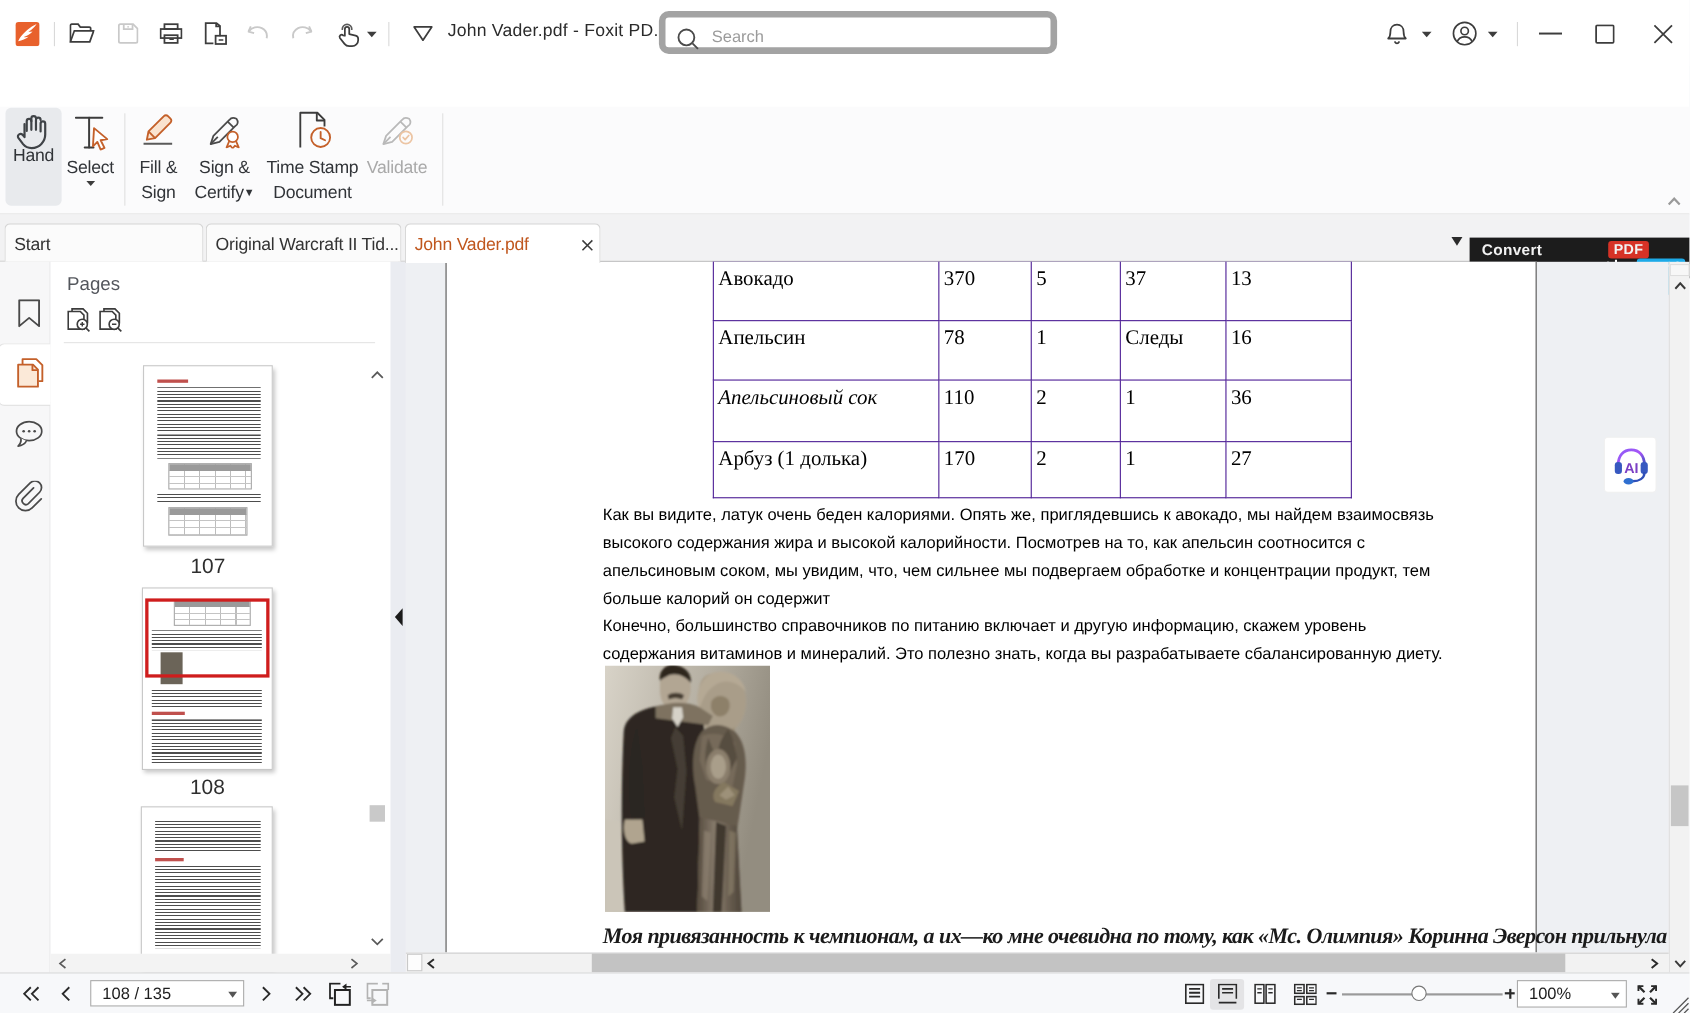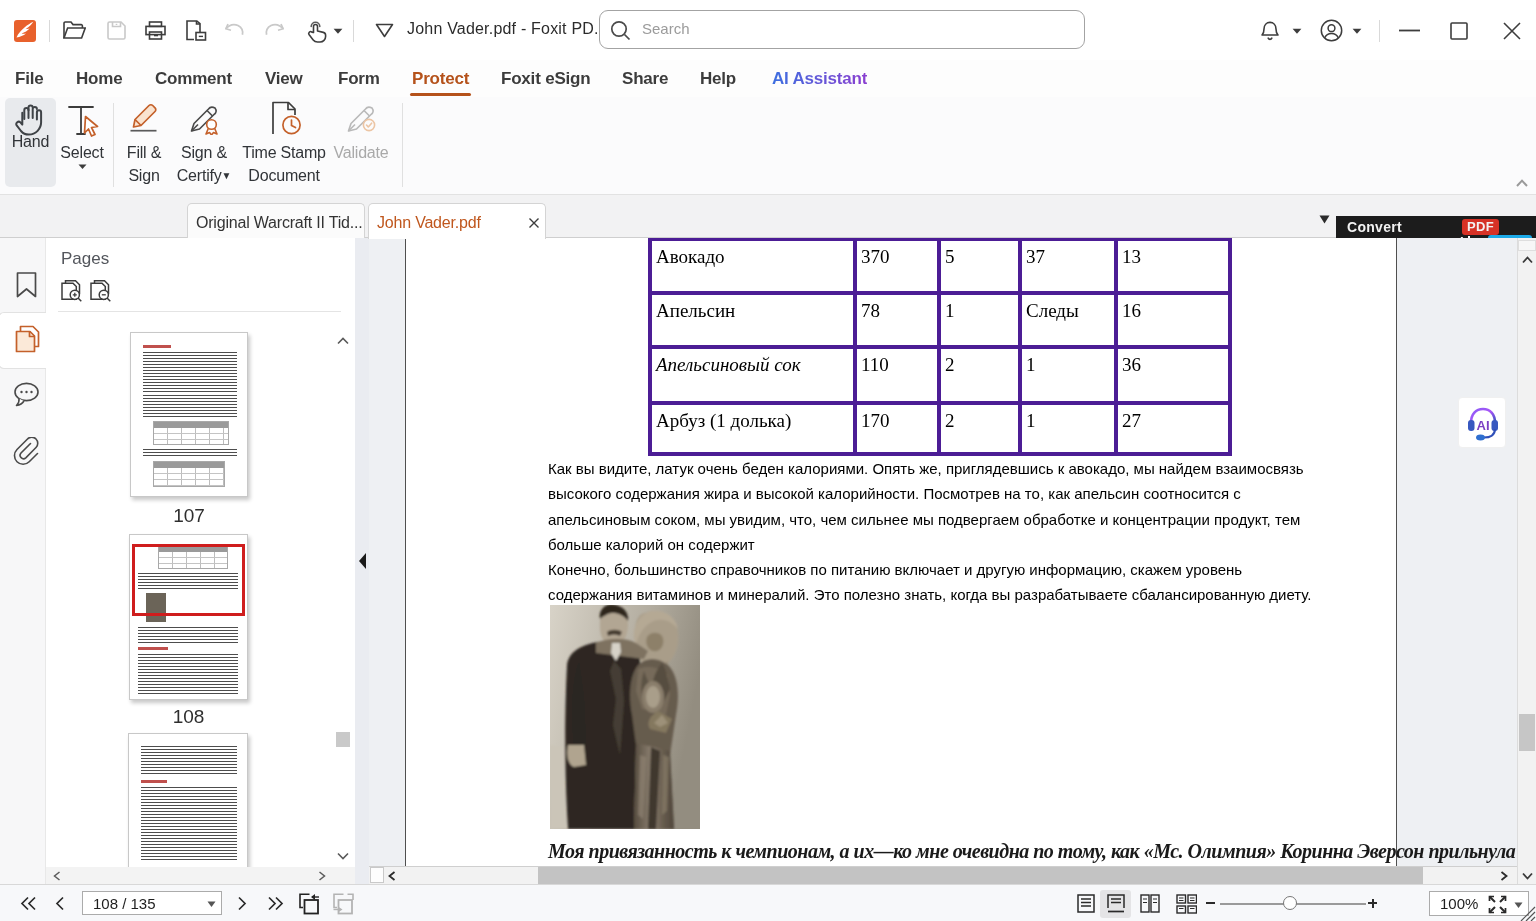--- a/index.html
+++ b/index.html
@@ -4,21 +4,21 @@
 <style>
 * { margin:0; padding:0; box-sizing:border-box; }
 html,body { width:1536px; height:921px; overflow:hidden; }
 body { font-family:"Liberation Sans", sans-serif; }
 #app { position:relative; width:1536px; height:921px; background:#fff; }
 .abs { position:absolute; }
 
 #titlebar { position:absolute; left:0; top:0; width:1536px; height:60px; background:#fff; }
 .tsep { position:absolute; top:20px; width:1px; height:22px; background:#d9d9d9; }
 #doctitle { position:absolute; left:407px; top:20px; font-size:16px; color:#2b2b2b; font-weight:400; letter-spacing:0.2px; }
-#searchbox { position:absolute; left:599px; top:10px; width:486px; height:39px; border:1px solid #a3a3a3; border-radius:9px; background:#fff; }
+#searchbox { position:absolute; left:599px; top:10px; width:362px; height:39px; border:6px solid #a3a3a3; border-radius:9px; background:#fff; }
 #searchbox span { position:absolute; left:42px; top:9px; font-size:15px; color:#9b9b9b; }
 
 #menubar { position:absolute; left:0; top:60px; width:1536px; height:37px; background:#fdfdfd; }
 .mitem { position:absolute; top:9px; font-size:17px; font-weight:700; color:#3c3c3c; letter-spacing:-0.2px; }
 #m-protect { color:#b5521b; }
 #m-protect::after { content:""; position:absolute; left:-2px; right:-2px; bottom:-7px; height:3px; border-radius:2px; background:#b5521b; }
 #m-ai { background:linear-gradient(90deg,#3d6fe0,#8a3fd0); -webkit-background-clip:text; background-clip:text; color:transparent; }
 
 #ribbon { position:absolute; left:0; top:97px; width:1536px; height:98px; background:#fbfbfc; border-bottom:1px solid #e2e2e2; }
 .rsep { position:absolute; top:6px; width:1px; height:84px; background:#e0e0e0; }
@@ -40,21 +40,21 @@
 #docarea { position:absolute; left:369px; top:0; width:1148px; height:628px; background:#eef0f3; overflow:hidden; }
 #page { position:absolute; left:36px; top:-1px; width:992px; height:640px; background:#fff; border:1px solid #4f4f4f; }
 #vscroll { position:absolute; left:1517px; top:0; width:19px; height:646px; background:#f2f2f2; border-left:1px solid #dcdcdc; }
 #hscroll { position:absolute; left:369px; top:628px; width:1148px; height:18px; background:#f2f2f2; border-top:1px solid #cfcfcf; }
 
 #statusbar { position:absolute; left:0; top:884px; width:1536px; height:37px; background:#f7f8fa; border-top:1px solid #d8d8d8; }
 
 .serif { font-family:"Liberation Serif", serif; }
 #pdftable { position:absolute; left:279px; top:-1px; }
 #pdftable table { border-collapse:collapse; }
-#pdftable td { border:4px solid #4c1d95; font-family:"Liberation Serif", serif; font-size:19px; color:#000; vertical-align:top; padding:5px 0 0 4px; }
+#pdftable td { border:1px solid #4c1d95; font-family:"Liberation Serif", serif; font-size:19px; color:#000; vertical-align:top; padding:5px 0 0 4px; }
 .para { position:absolute; left:179px; font-size:15px; line-height:25.4px; color:#000; letter-spacing:0; white-space:nowrap; }
 .thumb { position:absolute; background:#fff; border:1px solid #c8c8c8; box-shadow:2px 3px 4px rgba(0,0,0,0.22); }
 .tline { position:absolute; }
 .tlines { position:absolute; background:repeating-linear-gradient(to bottom,#4d4d4d 0,#4d4d4d 1px,#fff 1px,#fff 3px); }
 .ttable { position:absolute; border:1px solid #a8a8a8; background:linear-gradient(to bottom,#9a9a9a 0,#9a9a9a 6px,rgba(0,0,0,0) 6px), repeating-linear-gradient(to bottom,rgba(0,0,0,0) 0,rgba(0,0,0,0) 5px,#c4c4c4 5px,#c4c4c4 6px), repeating-linear-gradient(to right,rgba(0,0,0,0) 0,rgba(0,0,0,0) 13px,#bdbdbd 13px,#bdbdbd 14px); }
 .tlabel { position:absolute; text-align:center; font-size:19px; color:#2e2e2e; }
 </style>
 </head>
 <body>
 <div id="app">
@@ -131,32 +131,20 @@
     <svg class="abs" style="left:1399px; top:29px;" width="21" height="3" viewBox="0 0 21 3">
         <rect x="0" y="0.6" width="21" height="1.8" fill="#3d3d3d"></rect>
       </svg>
     <svg class="abs" style="left:1450px; top:22px;" width="18" height="18" viewBox="0 0 18 18" fill="none" stroke="#3d3d3d" stroke-width="1.6">
         <rect x="1" y="1" width="16" height="16" rx="1"></rect>
       </svg>
     <svg class="abs" style="left:1503px; top:22px;" width="18" height="18" viewBox="0 0 18 18" stroke="#3d3d3d" stroke-width="1.6">
         <path d="M1 1 L17 17 M17 1 L1 17"></path>
       </svg>
   </div>
-  <div id="menubar">
-    <span class="mitem" style="left:15px;">File</span>
-    <span class="mitem" style="left:76px;">Home</span>
-    <span class="mitem" style="left:155px;">Comment</span>
-    <span class="mitem" style="left:265px;">View</span>
-    <span class="mitem" style="left:338px;">Form</span>
-    <span class="mitem" id="m-protect" style="left:412px;">Protect</span>
-    <span class="mitem" style="left:501px;">Foxit eSign</span>
-    <span class="mitem" style="left:622px;">Share</span>
-    <span class="mitem" style="left:700px;">Help</span>
-    <span class="mitem" id="m-ai" style="left:772px;">AI Assistant</span>
-  </div>
   <div id="ribbon">
     <div class="rsep" style="left:113px;"></div>
     <div class="rsep" style="left:402px;"></div>
     <svg class="abs" style="left:1516px; top:82px;" width="12" height="8" viewBox="0 0 12 8" fill="none" stroke="#9a9a9a" stroke-width="2">
         <path d="M1 7 L6 1.6 L11 7"></path>
       </svg>
     <div class="abs" style="left:5px; top:1px; width:51px; height:89px; background:#e8eaed; border-radius:5px;"></div>
     <svg class="abs" style="left:15px; top:6px;" width="30" height="34" viewBox="0 0 30 34" fill="none" stroke="#3f4347" stroke-width="2" stroke-linejoin="round" stroke-linecap="round">
         <path d="M9.3 16 V7.2 a2.1 2.1 0 0 1 4.2 0"></path>
         <path d="M13.5 15 V4.6 a2.1 2.1 0 0 1 4.2 0"></path>
@@ -211,20 +199,23 @@
           <path d="M19 8.5 L24.5 14"></path>
         </g>
         <g stroke="#ecc5a4" stroke-width="1.6" fill="none">
           <circle cx="24" cy="23" r="5.6"></circle>
           <path d="M21.5 23 L23.3 25 L26.6 21.2" stroke-linejoin="round" stroke-linecap="round"></path>
         </g>
       </svg>
     <div class="rlabel" style="left:330px; top:47px; width:62px; color:#a9a9a9;">Validate</div>
   </div>
   <div id="tabbar">
+    <div class="tab" style="left:4px; width:181px;">
+        <span>Start</span>
+      </div>
     <div class="tab" style="left:187px; width:178px;">
         <span>Original Warcraft II Tid...</span>
       </div>
     <div class="tab" id="tab3" style="left:368px; width:178px;">
         <span>John Vader.pdf</span>
       <svg class="abs" style="left:159px; top:13px;" width="12" height="12" viewBox="0 0 12 12" stroke="#3c3c3c" stroke-width="1.4">
           <path d="M1.5 1.5 L10.5 10.5 M10.5 1.5 L1.5 10.5"></path>
         </svg>
     </div>
     <svg class="abs" style="left:1319px; top:20px;" width="11" height="9" viewBox="0 0 11 9">
@@ -503,21 +494,21 @@
         <rect x="12" y="1" width="8.5" height="8"></rect>
         <rect x="1" y="12" width="8.5" height="7"></rect>
         <rect x="12" y="12" width="8.5" height="7"></rect>
         <path d="M3 4 H7.5 M3 6.5 H7.5 M14 4 H18.5 M14 6.5 H18.5 M3 14.5 H7.5 M14 14.5 H18.5" stroke-width="1.1"></path>
       </svg>
     <div class="abs" style="left:1206px; top:17px; width:9px; height:2px; background:#2a2a2a;"></div>
     <div class="abs" style="left:1220px; top:18px; width:146px; height:1.5px; background:#9a9a9a;"></div>
     <div class="abs" style="left:1283px; top:11px; width:14px; height:14px; background:#fff; border:1.5px solid #777; border-radius:50%;"></div>
     <div class="abs" style="left:1368px; top:17px; width:9px; height:2px; background:#2a2a2a;"></div>
     <div class="abs" style="left:1368px; top:13.5px; width:2px; height:9px; background:#2a2a2a; margin-left:3.5px;"></div>
-    <div class="abs" style="left:1429px; top:6px; width:100px; height:25px; background:#fff; border:1px solid #ababab;">
+    <div class="abs" style="left:1379px; top:6px; width:100px; height:25px; background:#fff; border:1px solid #ababab;">
       <span class="abs" style="left:10px; top:3px; font-size:15px; color:#1e1e1e;">100%</span>
       <svg class="abs" style="left:84px; top:10px;" width="9" height="7" viewBox="0 0 9 7">
           <path d="M0.5 0.5 L4.5 6 L8.5 0.5 Z" fill="#555"></path>
         </svg>
     </div>
     <svg class="abs" style="left:1488px; top:10px;" width="19" height="19" viewBox="0 0 19 19" stroke="#2a2a2a" stroke-width="1.7" fill="none">
         <path d="M1.5 6 V1.5 H6 M13 1.5 H17.5 V6 M17.5 13 V17.5 H13 M6 17.5 H1.5 V13"></path>
         <path d="M1.5 1.5 L7 7 M17.5 1.5 L12 7 M17.5 17.5 L12 12 M1.5 17.5 L7 12" stroke-width="2"></path>
       </svg>
     <svg class="abs" style="left:1520px; top:21px;" width="16" height="16" viewBox="0 0 16 16" stroke="#555" stroke-width="1.2">

